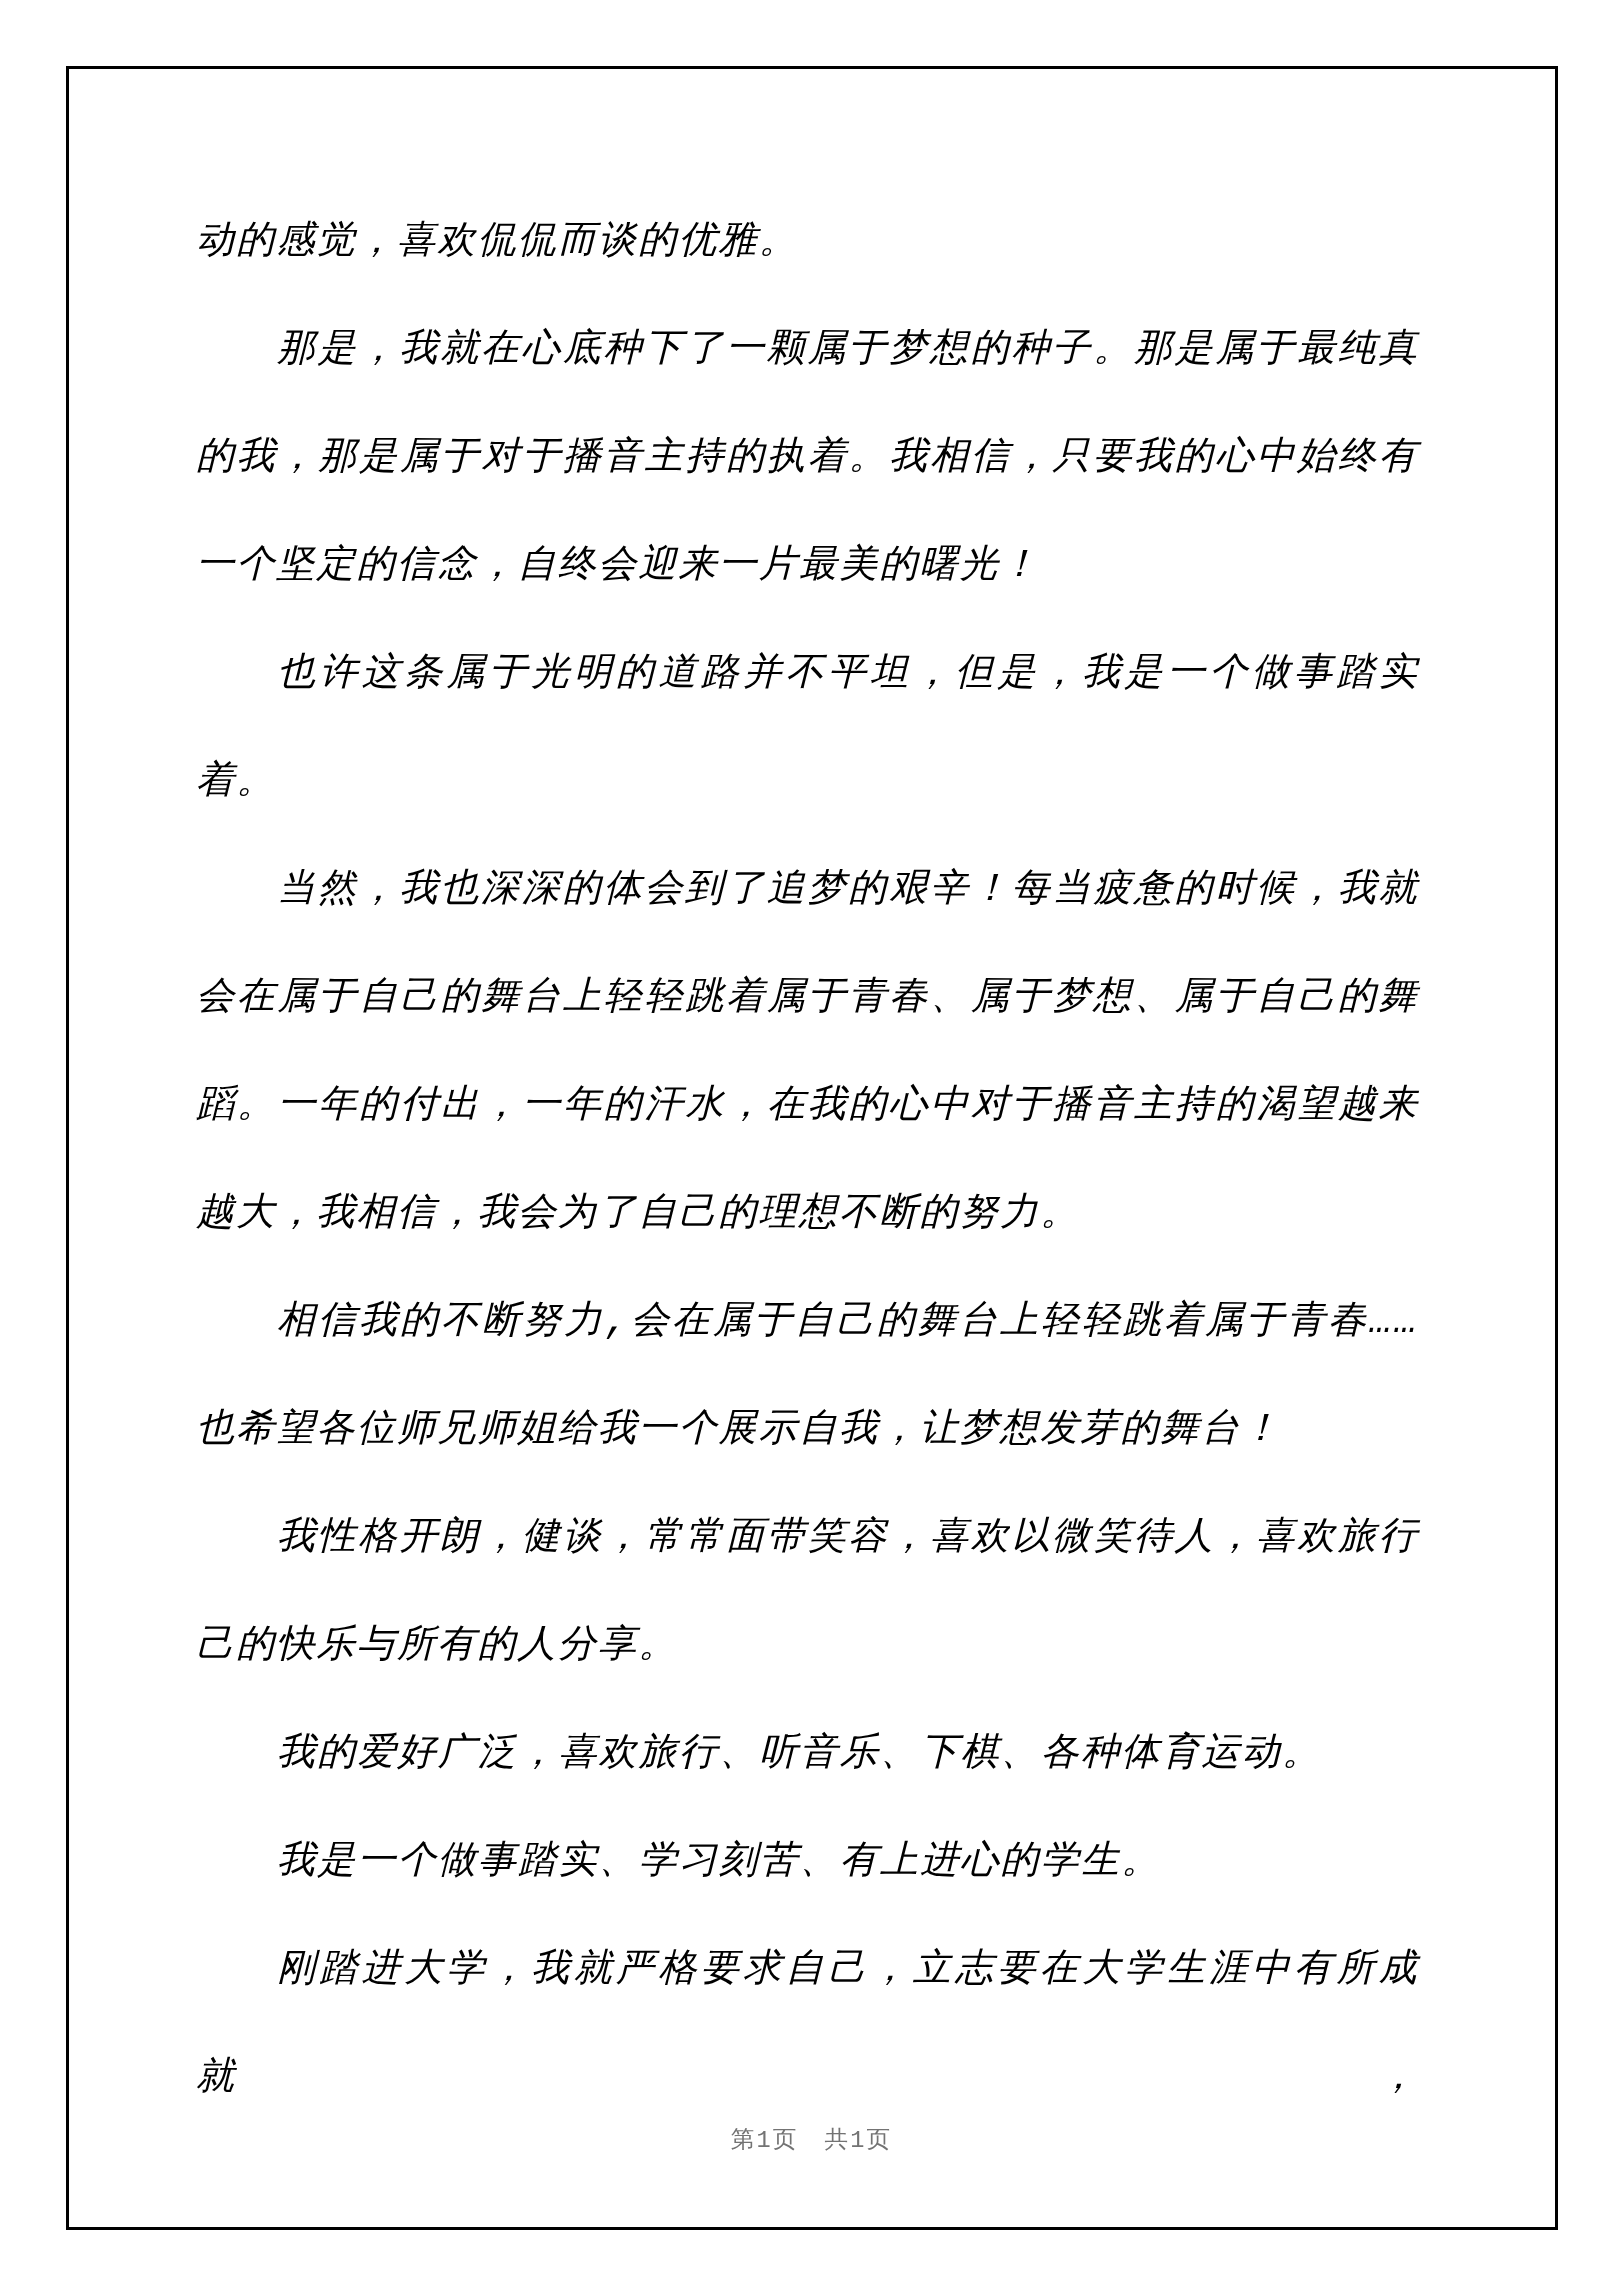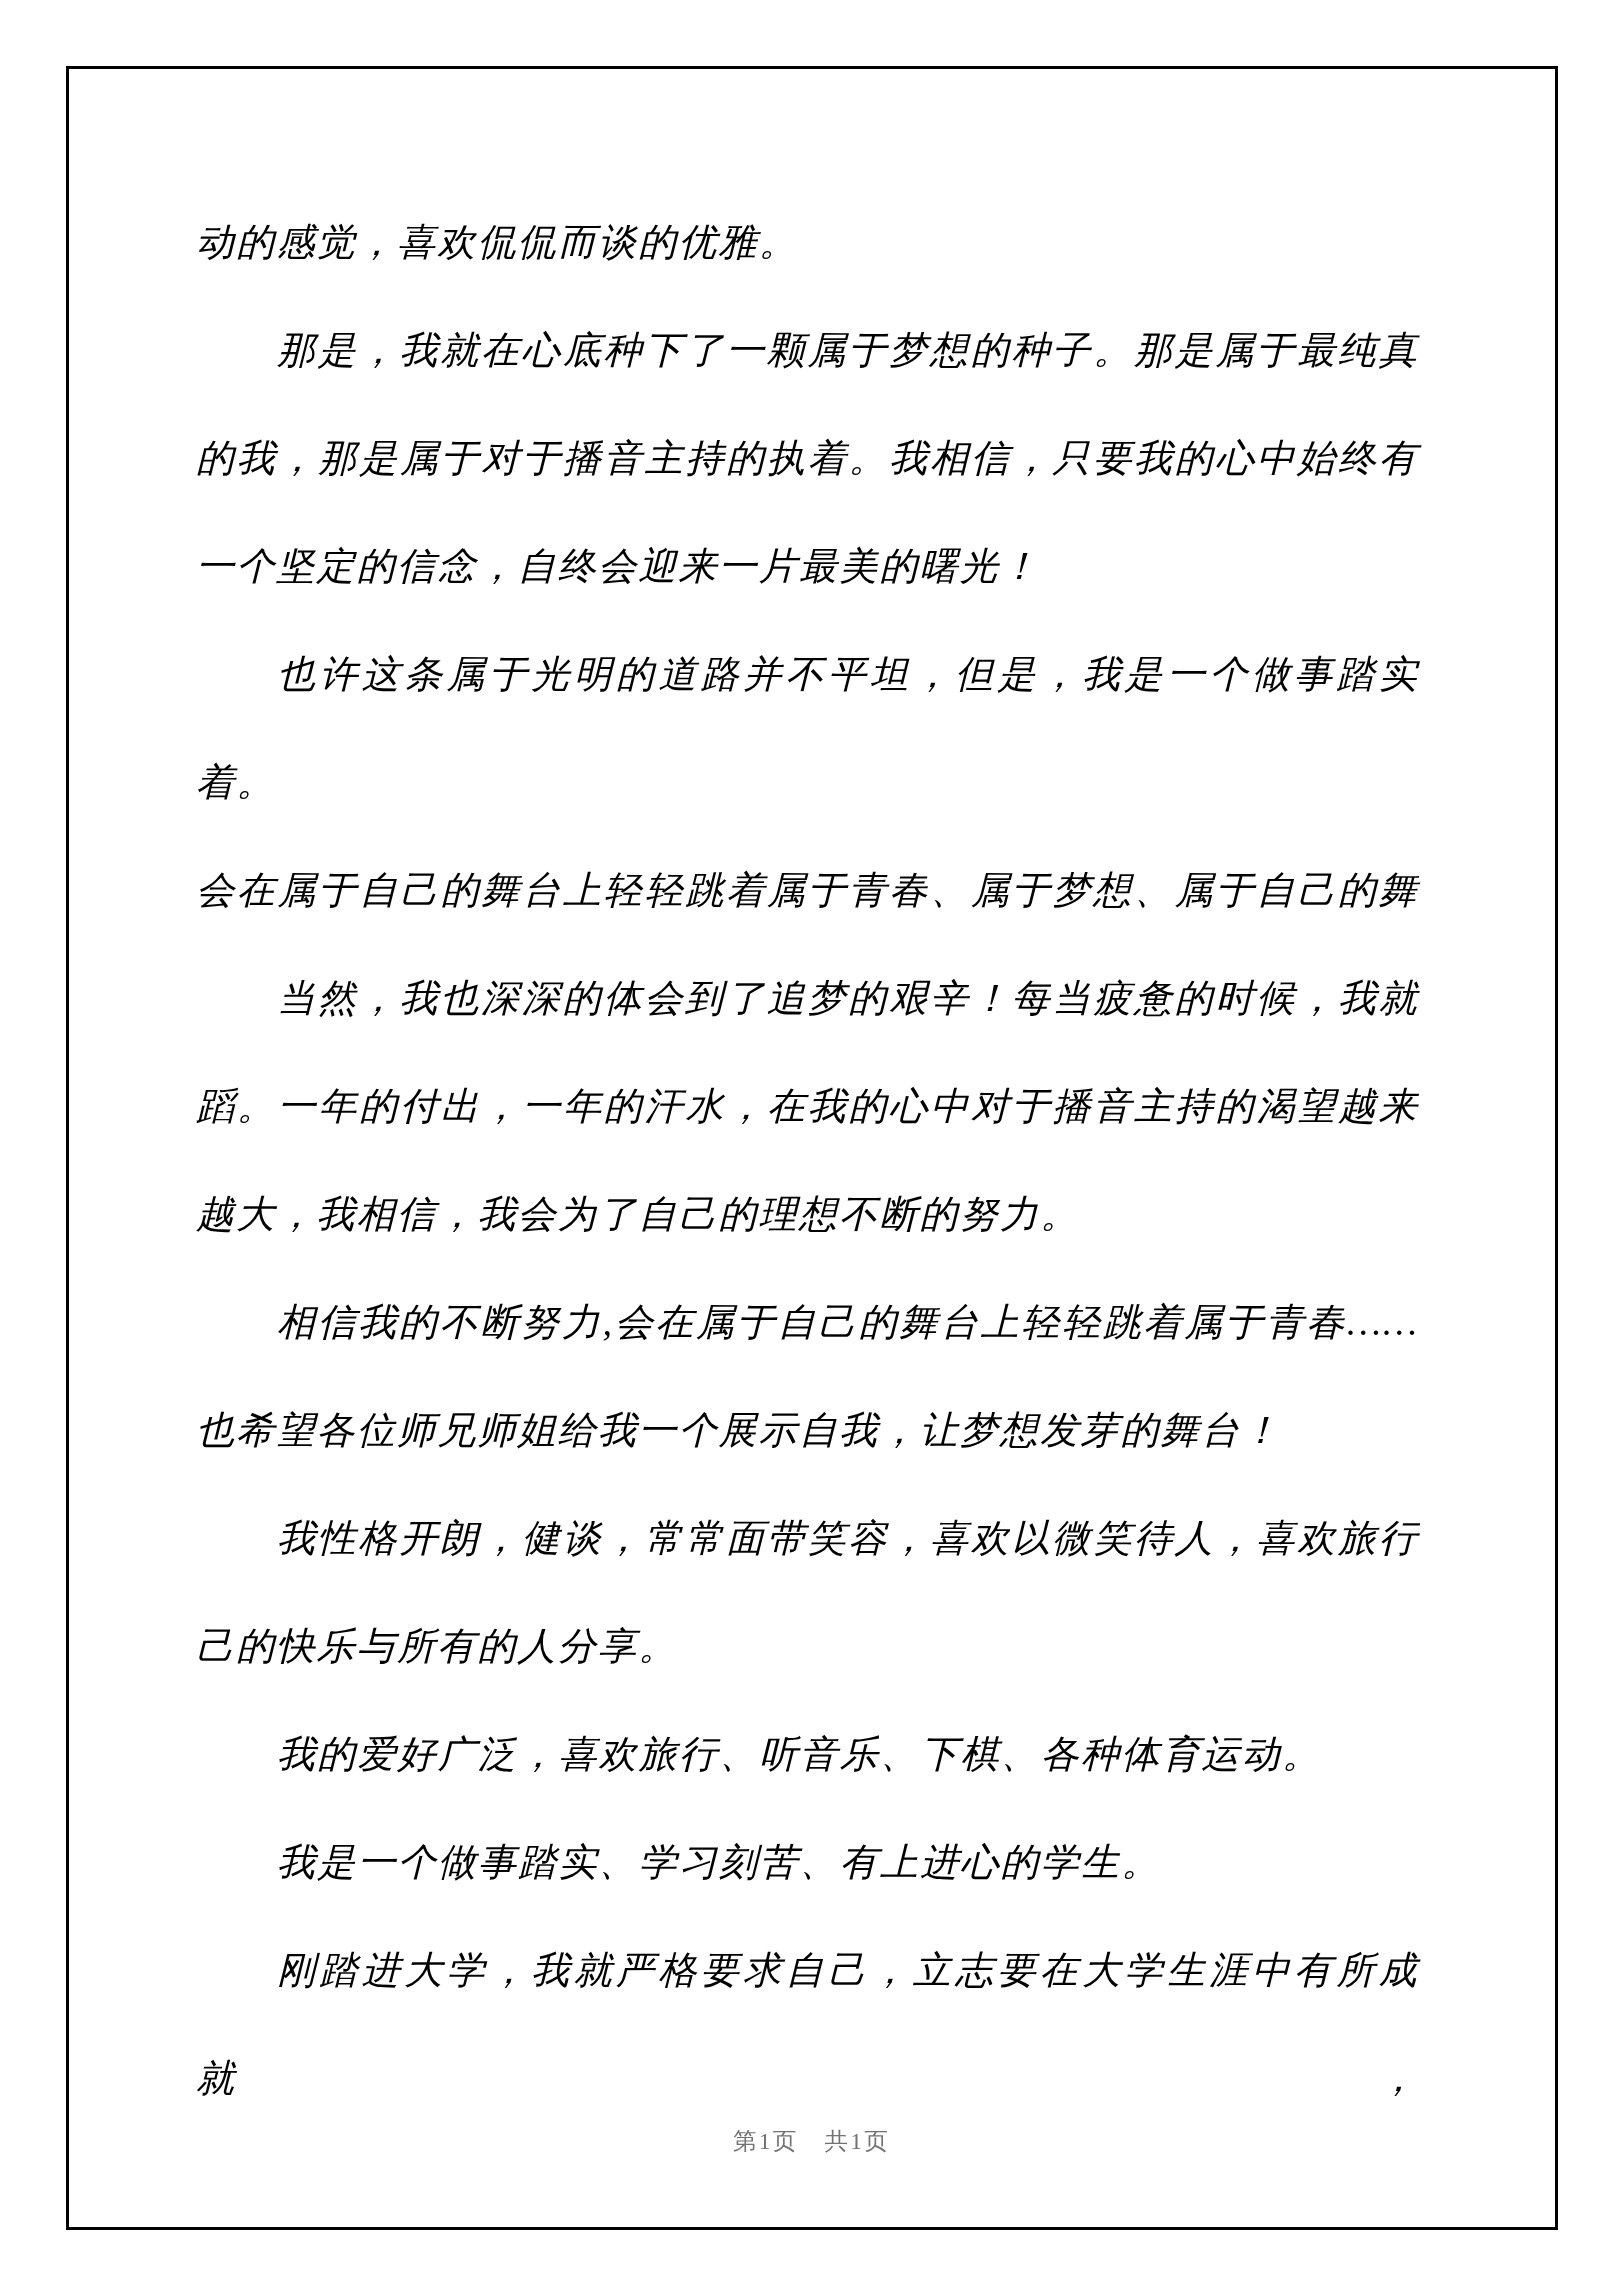--- a/index.html
+++ b/index.html
@@ -7,21 +7,21 @@
     margin: 0;
     padding: 0;
     background: #ffffff;
   }
   .page {
     position: relative;
     width: 1623px;
     height: 2295px;
     background: #ffffff;
     overflow: hidden;
-    font-family: Liberation Serif, serif;
+    font-family: Liberation Mono, monospace;
     color: #000000;
   }
   .page-border {
     position: absolute;
     left: 66px;
     top: 66px;
     width: 1492px;
     height: 2164px;
     box-sizing: border-box;
     border: 3.4px solid #000000;
@@ -79,22 +79,22 @@
       <div class="paragraph">
         <div class="line flush indent">那是，我就在心底种下了一颗属于梦想的种子。那是属于最纯真</div>
         <div class="line flush">的我，那是属于对于播音主持的执着。我相信，只要我的心中始终有</div>
         <div class="line">一个坚定的信念，自终会迎来一片最美的曙光！</div>
       </div>
       <div class="paragraph">
         <div class="line flush indent">也许这条属于光明的道路并不平坦，但是，我是一个做事踏实</div>
         <div class="line">着。</div>
       </div>
       <div class="paragraph">
+        <div class="line flush indent">当然，我也深深的体会到了追梦的艰辛！每当疲惫的时候，我就</div>
         <div class="line flush">会在属于自己的舞台上轻轻跳着属于青春、属于梦想、属于自己的舞</div>
-        <div class="line flush indent">当然，我也深深的体会到了追梦的艰辛！每当疲惫的时候，我就</div>
         <div class="line flush">蹈。一年的付出，一年的汗水，在我的心中对于播音主持的渴望越来</div>
         <div class="line">越大，我相信，我会为了自己的理想不断的努力。</div>
       </div>
       <div class="paragraph">
         <div class="line flush indent">相信我的不断努力,会在属于自己的舞台上轻轻跳着属于青春……</div>
         <div class="line">也希望各位师兄师姐给我一个展示自我，让梦想发芽的舞台！</div>
       </div>
       <div class="paragraph">
         <div class="line flush indent">我性格开朗，健谈，常常面带笑容，喜欢以微笑待人，喜欢旅行</div>
         <div class="line">己的快乐与所有的人分享。</div>

